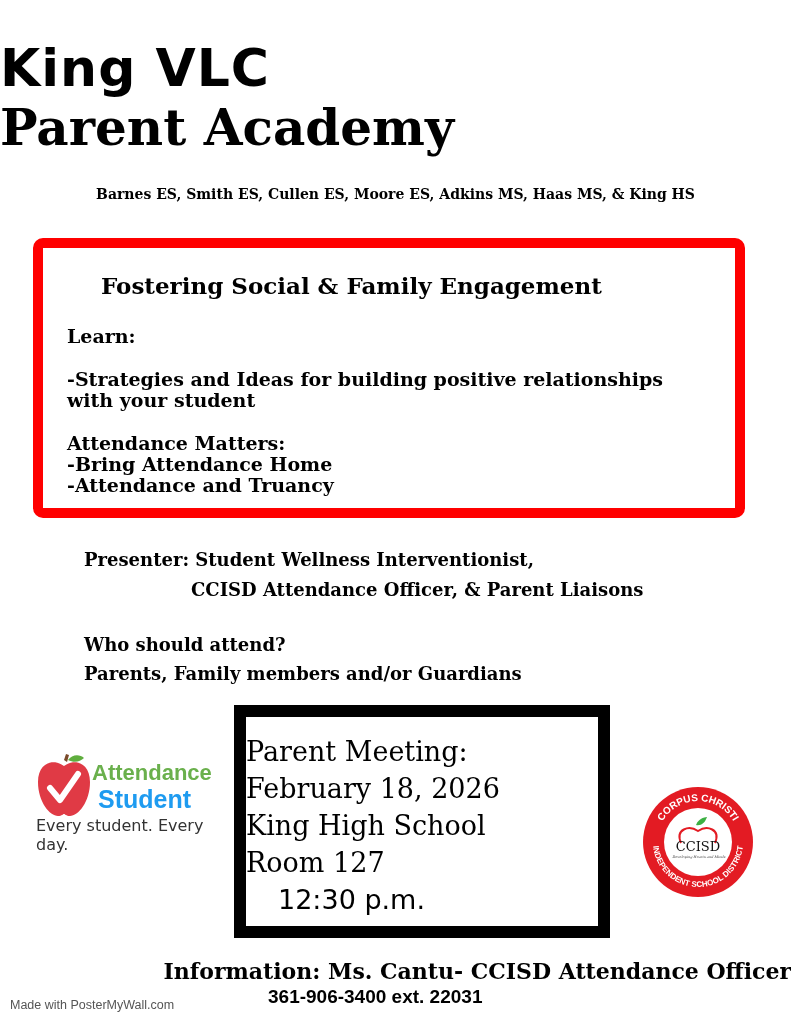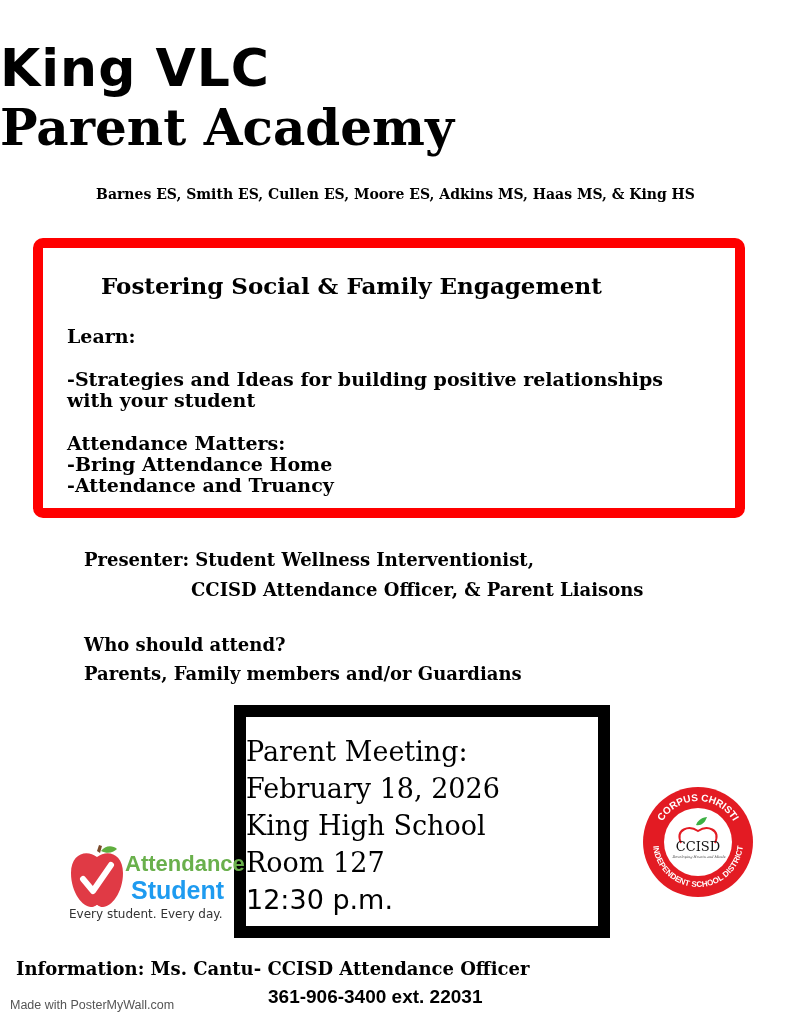--- a/index.html
+++ b/index.html
@@ -9,28 +9,28 @@
     #t2 { top: 98px; font-size: 50px; font-family: "DejaVu Serif", serif; font-weight: bold; letter-spacing: 0px; }
     #schools { position: absolute; top: 186px; left: 0; width: 791px; text-align: center; font-family: "DejaVu Serif", serif; font-weight: bold; font-size: 14px; }
     #redbox { position: absolute; left: 33px; top: 238px; width: 712px; height: 280px; border: 10px solid #ff0000; border-radius: 10px; box-sizing: border-box; }
     #redbox .head { position: absolute; left: 58px; top: 24px; font-family: "DejaVu Serif", serif; font-weight: bold; font-size: 23px; white-space: nowrap; }
     #redbox .body { position: absolute; left: 24px; top: 78px; font-family: "DejaVu Serif", serif; font-weight: bold; font-size: 19px; line-height: 21px; }
     #redbox .gap { height: 22px; }
     #presenter { position: absolute; left: 84px; top: 545px; font-family: "DejaVu Serif", serif; font-weight: bold; font-size: 18px; line-height: 30px; }
     #presenter .indent { padding-left: 107px; }
     #who { position: absolute; left: 84px; top: 630px; font-family: "DejaVu Serif", serif; font-weight: bold; font-size: 18px; line-height: 29px; }
     #meeting { position: absolute; left: 234px; top: 705px; width: 376px; height: 233px; border: 12px solid #000; box-sizing: border-box; text-align: left; font-family: "DejaVu Serif", serif; font-size: 27px; line-height: 37px; padding-top: 16px; }
-    #meeting .sans { font-family: "DejaVu Sans", sans-serif; }
-    #att-logo { position: absolute; left: 30px; top: 843px; width: 190px; height: 85px; margin-left: 33px; }
+    #meeting .sans { font-family: "DejaVu Sans", sans-serif; margin-left: 32px; }
+    #att-logo { position: absolute; left: 30px; top: 752px; width: 190px; height: 85px; }
     #att-logo .apple { position: absolute; left: 6px; top: 2px; }
     #att-logo .w1 { position: absolute; left: 62px; top: 8px; color: #6ab04c; font-family: "Liberation Sans", sans-serif; font-weight: bold; font-size: 22px; }
     #att-logo .w2 { position: absolute; left: 68px; top: 33px; color: #1e9bf0; font-family: "Liberation Sans", sans-serif; font-weight: bold; font-size: 25px; }
-    #att-logo .tag { position: absolute; left: 6px; top: 64px; color: #333; font-family: "DejaVu Sans", sans-serif; font-size: 12px; }
+    #att-logo .tag { position: absolute; left: 6px; top: 64px; color: #333; font-family: "DejaVu Sans", sans-serif; font-size: 16px; }
     #ccisd { position: absolute; left: 641px; top: 785px; width: 114px; height: 114px; }
-    #info { position: absolute; left: 0; top: 958px; width: 791px; text-align: left; font-family: "DejaVu Serif", serif; font-weight: bold; font-size: 18px; padding-left: 16px; box-sizing: border-box; }
+    #info { position: absolute; left: 0; top: 958px; width: 791px; text-align: right; font-family: "DejaVu Serif", serif; font-weight: bold; font-size: 22px; padding-left: 25px; box-sizing: border-box; }
     #phone { position: absolute; left: 268px; top: 986px; font-family: "Liberation Sans", sans-serif; font-weight: bold; font-size: 19px; }
     #made { position: absolute; left: 10px; top: 998px; font-family: "Liberation Sans", sans-serif; font-size: 12.5px; color: #555; }
   </style>
 </head>
 <body>
 
 <div class="title" id="t1">King VLC</div>
 <div class="title" id="t2">Parent Academy</div>
 <div id="schools">Barnes ES, Smith ES, Cullen ES, Moore ES, Adkins MS, Haas MS, &amp; King HS</div>
 

